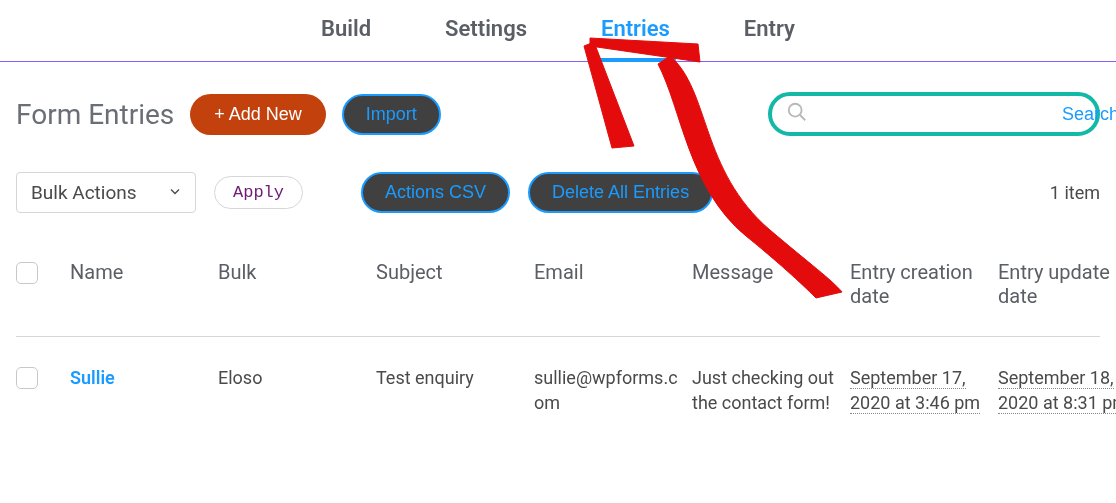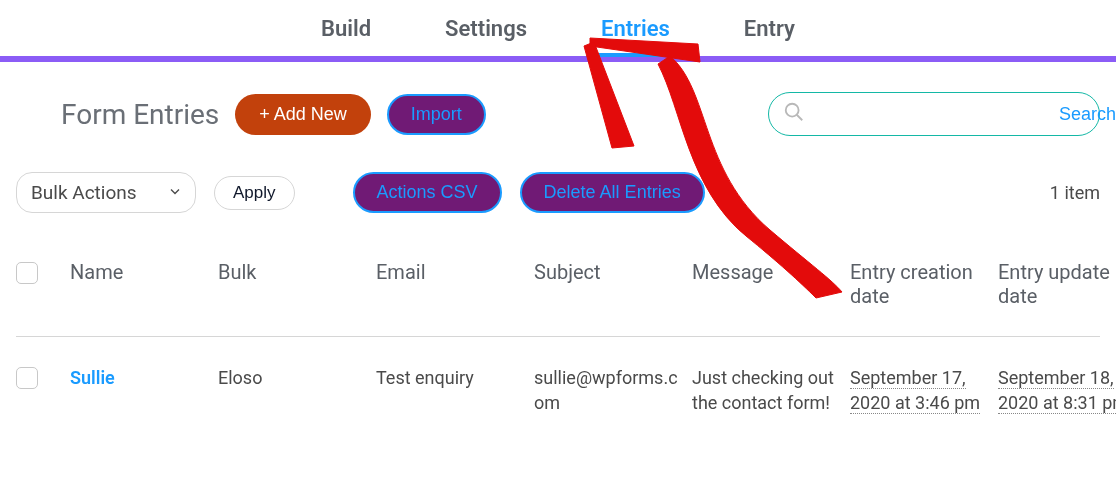--- a/index.html
+++ b/index.html
@@ -10,21 +10,21 @@
     width: 1116px;
     height: 503px;
     position: relative;
     overflow: hidden;
   }
   .tabs {
     display: flex;
     justify-content: center;
     gap: 66px;
     padding-top: 10px;
-    border-bottom: 6px solid #8b5cf6;
+    border-bottom: 1px solid #8b5cf6;
     height: 62px;
   }
   .tab {
     font-size: 22px;
     font-weight: 600;
     color: #5a5f66;
     padding: 6px 4px 18px 4px;
     cursor: pointer;
     position: relative;
   }
@@ -39,21 +39,20 @@
     bottom: -1px;
     height: 4px;
     background: #1a9bff;
     border-radius: 2px;
   }
   .header-row {
     display: flex;
     align-items: center;
     padding: 30px 16px 0 16px;
     gap: 16px;
-    margin-left: 45px;
   }
   .page-title {
     font-size: 28px;
     font-weight: 400;
     color: #6a6f76;
   }
   .btn {
     display: inline-flex;
     align-items: center;
     justify-content: center;
@@ -65,27 +64,27 @@
     border: 2px solid transparent;
     background: transparent;
   }
   .btn-primary {
     background: #c2410c;
     color: #fff;
   }
   .btn-outline {
     border: 2px solid #1a9bff;
     color: #1a9bff;
-    background: #701a75;
+    background: #404040;
   }
   .search-wrap {
     margin-left: auto;
     display: flex;
     align-items: center;
-    border: 1px solid #14b8a6;
+    border: 4px solid #14b8a6;
     border-radius: 24px;
     padding: 6px 10px 6px 14px;
     width: 332px;
     height: 44px;
   }
   .search-icon {
     color: #b8b8b8;
     flex: 0 0 auto;
   }
   .search-input {
@@ -110,44 +109,45 @@
     padding: 4px 2px;
   }
   .action-row {
     display: flex;
     align-items: center;
     gap: 18px;
     padding: 36px 16px 0 16px;
   }
   .select-box {
     border: 1px solid #d6d6d6;
-    border-radius: 16px;
+    border-radius: 4px;
     padding: 8px 38px 8px 14px;
     font-size: 19px;
     color: #4a4a4a;
     position: relative;
     cursor: pointer;
     min-width: 180px;
     background: #fff;
   }
   .select-box .chev {
     position: absolute;
     right: 12px;
     top: 50%;
     transform: translateY(-50%);
     color: #4a4a4a;
   }
   .btn-plain {
     border: 1px solid #d6d6d6;
     border-radius: 18px;
     padding: 6px 18px;
     font-size: 17px;
-    color: #0f172a;
-    background: #fff;
-    cursor: pointer;
+    color: #701a75;
+    background: #fff;
+    cursor: pointer;
+    font-family: Liberation Mono, monospace;
   }
   .item-count {
     margin-left: auto;
     font-size: 18px;
     color: #4a4a4a;
   }
   .table {
     width: 100%;
     padding: 0 16px;
     margin-top: 46px;
@@ -245,22 +245,22 @@
   <div class="item-count">1 item</div>
 </div>
 
 <div class="table">
   <div class="thead">
     <div class="th">
       <div class="checkbox"></div>
     </div>
     <div class="th">Name</div>
     <div class="th">Bulk</div>
+    <div class="th">Subject</div>
     <div class="th">Email</div>
-    <div class="th">Subject</div>
     <div class="th">Message</div>
     <div class="th">Entry creation date</div>
     <div class="th">Entry update date</div>
   </div>
 
   <div class="trow">
     <div class="td">
       <div class="checkbox"></div>
     </div>
     <div class="td">

